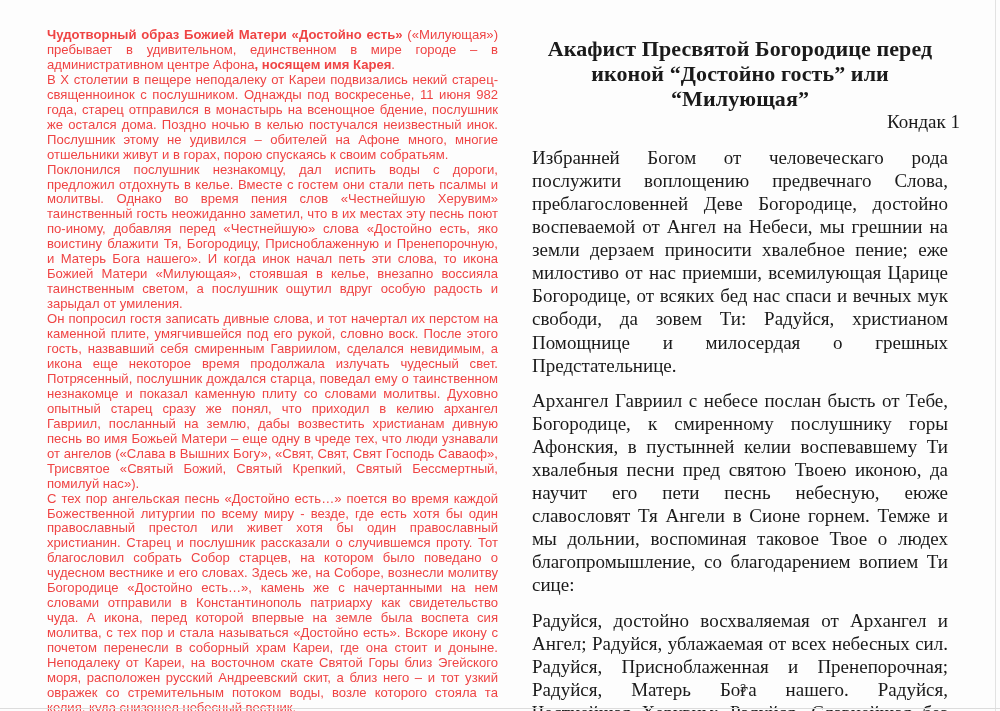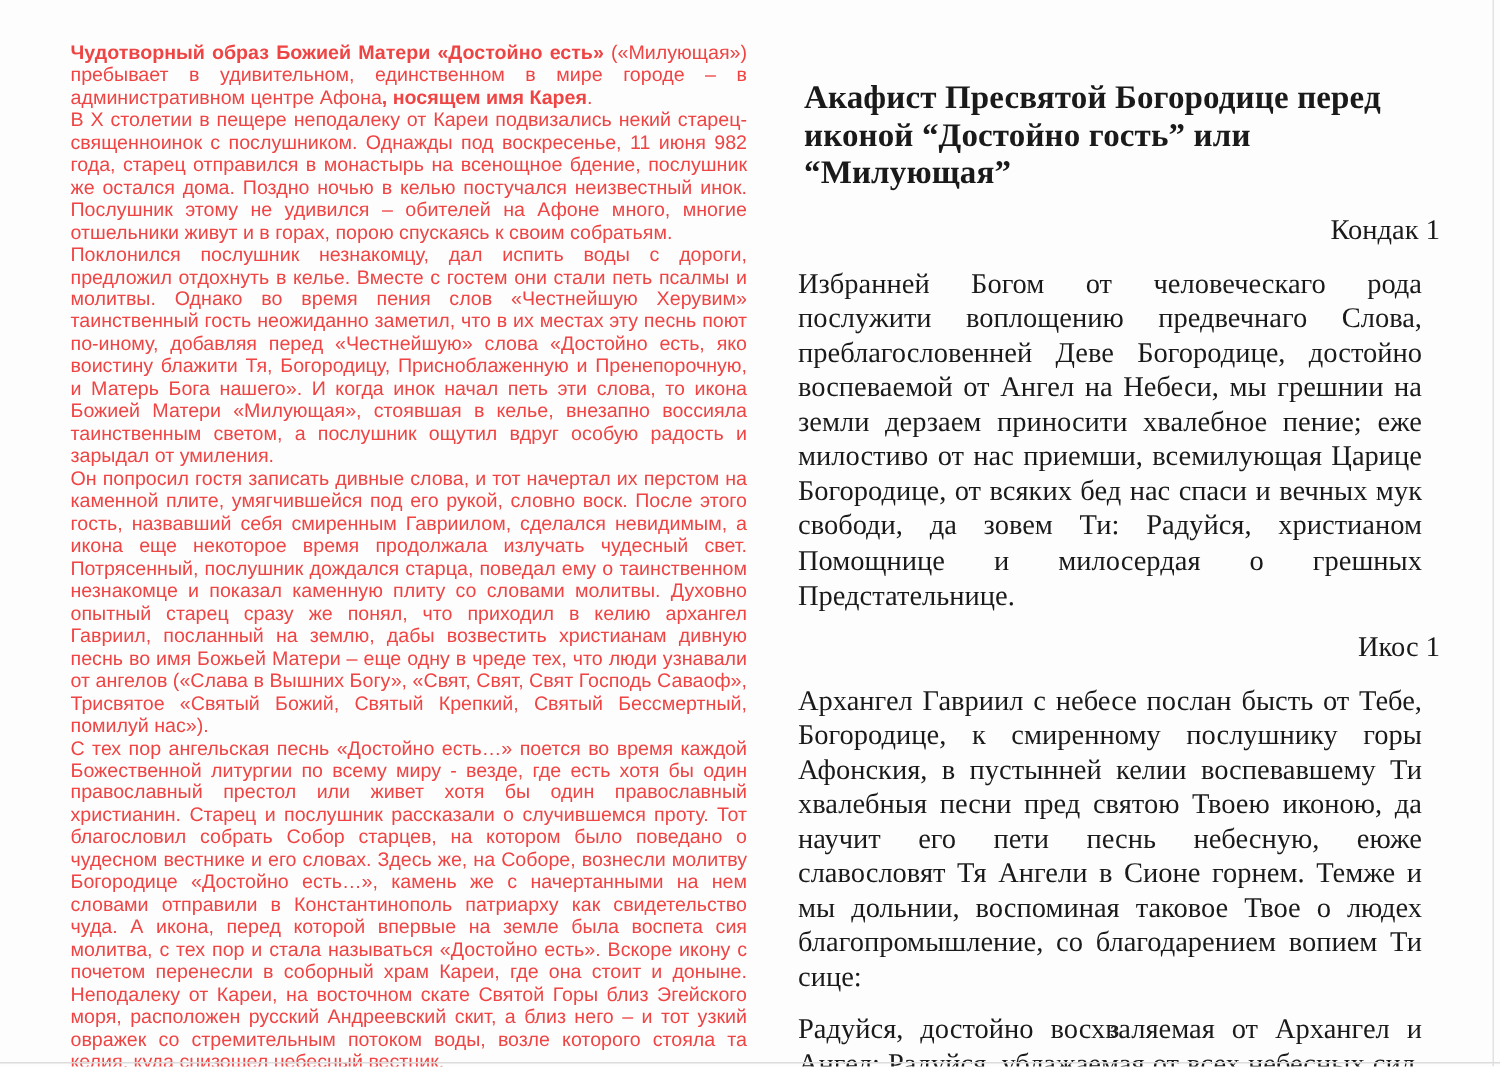--- a/index.html
+++ b/index.html
@@ -53,25 +53,25 @@
     
     .right-page {
       position: absolute;
       left: 520px;
       top: 36px;
       width: 440px;
       font-family: "Liberation Serif", "DejaVu Serif", serif;
       color: #1a1a1a;
     }
     .right-page .title {
-      margin: 16px;
+      margin: 0;
       font-weight: bold;
       font-size: 22px;
       line-height: 25px;
-      text-align: left;
+      text-align: center;
       letter-spacing: 0.1px;
     }
     .right-page .sect {
       margin: 0;
       font-size: 19px;
       line-height: 22.8px;
       text-align: right;
     }
     .right-page .body {
       margin: 12px;
@@ -101,21 +101,20 @@
     <p>С тех пор ангельская песнь «Достойно есть…» поется во время каждой Божественной литургии по всему миру - везде, где есть хотя бы один православный престол или живет хотя бы один православный христианин. Старец и послушник рассказали о случившемся проту. Тот благословил собрать Собор старцев, на котором было поведано о чудесном вестнике и его словах. Здесь же, на Соборе, вознесли молитву Богородице «Достойно есть…», камень же с начертанными на нем словами отправили в Константинополь патриарху как свидетельство чуда. А икона, перед которой впервые на земле была воспета сия молитва, с тех пор и стала называться «Достойно есть». Вскоре икону с почетом перенесли в соборный храм Кареи, где она стоит и доныне. Неподалеку от Кареи, на восточном скате Святой Горы близ Эгейского моря, расположен русский Андреевский скит, а близ него – и тот узкий овражек со стремительным потоком воды, возле которого стояла та келия, куда снизошел небесный вестник.</p>
   </div>
 
   <div class="right-page">
     <h1 class="title">
       <span>Акафист Пресвятой Богородице перед</span><br>
       <span>иконой “Достойно гость” или “Милующая”</span>
     </h1>
     <p class="sect">Кондак 1</p>
     <p class="body">Избранней Богом от человеческаго рода послужити воплощению предвечнаго Слова, преблагословенней Деве Богородице, достойно воспеваемой от Ангел на Небеси, мы грешнии на земли дерзаем приносити хвалебное пение; еже милостиво от нас приемши, всемилующая Царице Богородице, от всяких бед нас спаси и вечных мук свободи, да зовем Ти: Радуйся, христианом Помощнице и милосердая о грешных Предстательнице.</p>
-    <p class="sect">Икос 1</p>
     <p class="body">Архангел Гавриил с небесе послан бысть от Тебе, Богородице, к смиренному послушнику горы Афонския, в пустынней келии воспевавшему Ти хвалебныя песни пред святою Твоею иконою, да научит его пети песнь небесную, еюже славословят Тя Ангели в Сионе горнем. Темже и мы дольнии, воспоминая таковое Твое о людех благопромышле­ние, со благодарением вопием Ти сице:</p>
     <p class="body">Радуйся, достойно восхваляемая от Архангел и Ангел; Радуйся, ублажаемая от всех небесных сил. Радуйся, Присноблаженная и Пренепорочная; Радуй­ся, Матерь Бога нашего. Радуйся, Честнейшая Херу­вим; Радуйся, Славнейшая без сравнения Серафим. Радуйся, без истления Бога Слова рождшая; Радуйся, воистину сущая Богородице. Радуйся, величаемая на Небеси и на земли; Радуйся, воспеваемая горними и</p>
   </div>
 
   <div class="page-number">3</div>
 
   <div class="edge-right"></div>
   <div class="edge-bottom"></div>
 </div>
 

